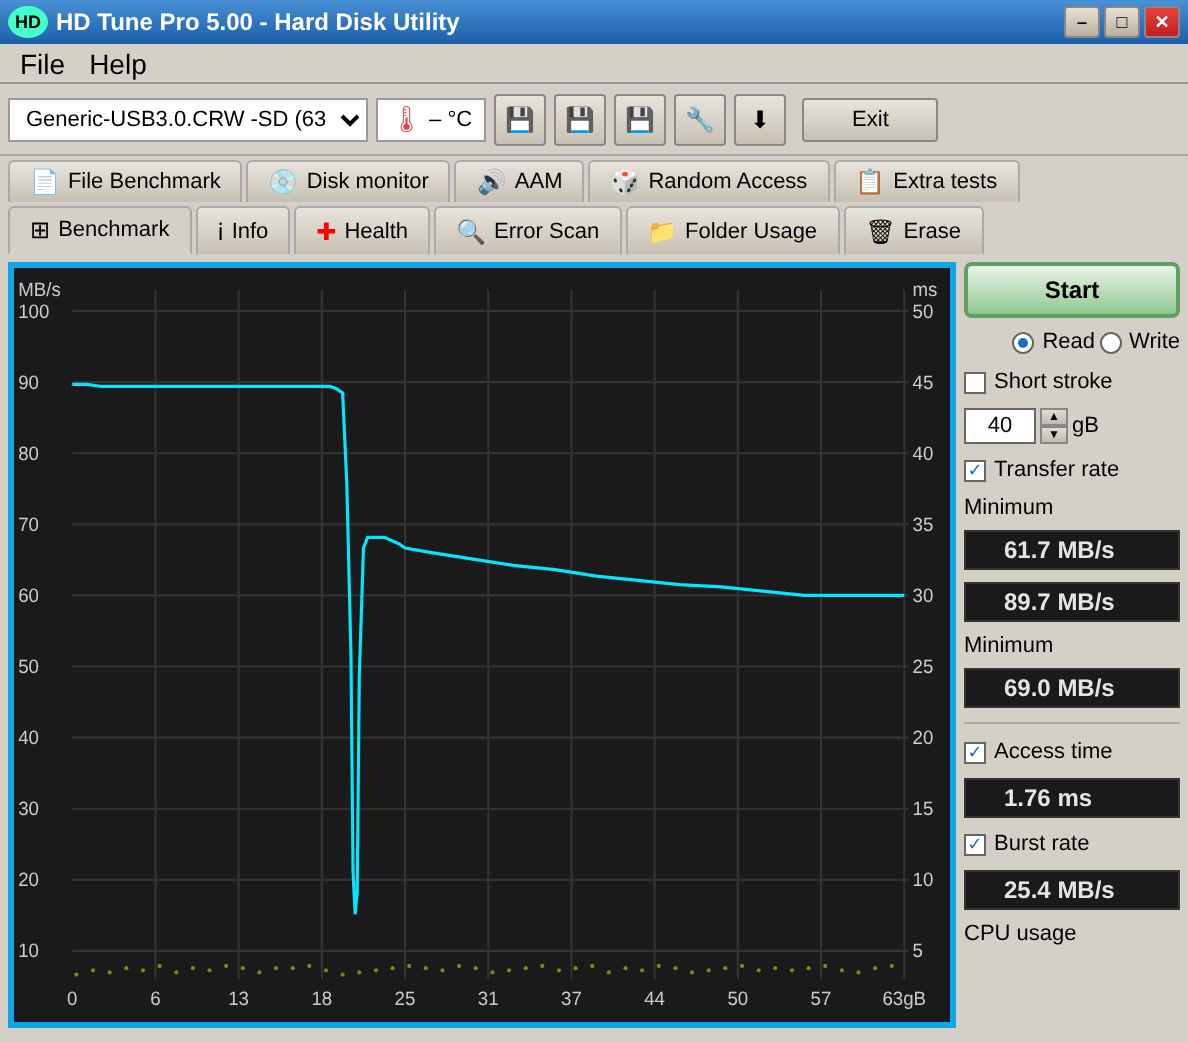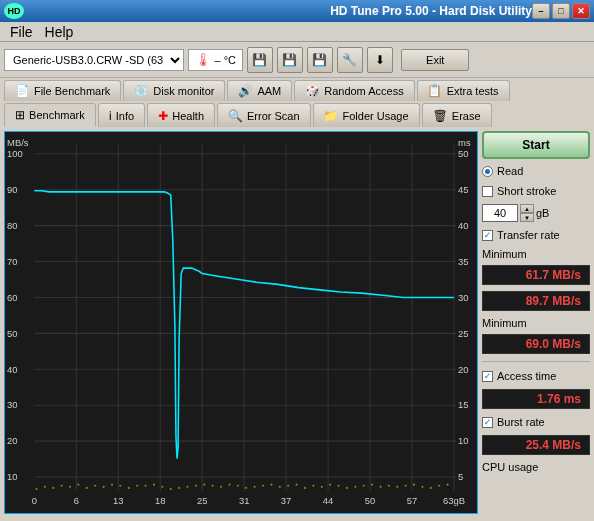--- a/index.html
+++ b/index.html
@@ -24,21 +24,21 @@
       font-weight: bold;
     }
     .title-bar-icon {
       width: 20px; height: 16px;
       margin-right: 4px;
       background: #4fc;
       border-radius: 50%;
       display: flex; align-items: center; justify-content: center;
       font-size: 9px; color: #000;
     }
-    .title-bar-text { flex: 1; text-align: right; }
+    .title-bar-text { flex: 1; }
     .title-bar-controls { display: flex; gap: 2px; }
     .title-btn {
       width: 18px; height: 16px;
       background: linear-gradient(to bottom, #e8e0d4, #bab0a0);
       border: 1px solid #888;
       border-radius: 2px;
       display: flex; align-items: center; justify-content: center;
       font-size: 9px; cursor: pointer; color: #000;
     }
     .title-btn.close { background: linear-gradient(to bottom, #e84040, #c02020); color: white; }
@@ -140,21 +140,21 @@
       background: #d4d0c8;
       height: calc(521px - 22px - 20px - 36px - 52px);
       padding: 4px;
       gap: 4px;
     }
 
     
     .chart-container {
       flex: 1;
       background: #be185d;
-      border: 1px solid #0ea5e9;
+      border: 3px solid #0ea5e9;
       position: relative;
       overflow: hidden;
     }
     .chart-canvas {
       width: 100%;
       height: 100%;
     }
 
     
     .right-panel {
@@ -168,21 +168,21 @@
       height: 28px;
       background: linear-gradient(to bottom, #e8f4e8, #90c890);
       border: 2px solid #60a060;
       border-radius: 4px;
       font-size: 12px;
       font-weight: bold;
       cursor: pointer;
       color: #000;
     }
 
-    .radio-group { display: flex; flex-direction: row; gap: 2px; margin: 2px 0; }
+    .radio-group { display: flex; flex-direction: row; gap: 2px; margin: 2px 0; justify-content: flex-end; }
     .radio-item { display: flex; align-items: center; gap: 4px; font-size: 11px; }
     .radio-dot {
       width: 11px; height: 11px;
       border: 1px solid #666;
       border-radius: 50%;
       background: white;
       display: flex; align-items: center; justify-content: center;
     }
     .radio-dot.selected::after {
       content: '';
@@ -214,25 +214,25 @@
       background: linear-gradient(to bottom, #e0dcd4, #c0bbb0);
       border: 1px solid #888;
       font-size: 6px;
       display: flex; align-items: center; justify-content: center;
       cursor: pointer;
     }
     .spinbox-label { font-size: 11px; }
 
     .stat-box {
       background: #1a1a1a;
-      color: #ef4444;
+      color: #e5e5e5;
       font-size: 12px;
       font-weight: bold;
-      text-align: right;
-      padding: 2px 8px;
+      text-align: left;
+      padding: 2px 19px;
       margin: 1px 0;
       border: 1px solid #333;
     }
     .stat-label { font-size: 11px; color: #000; margin-top: 1px; }
 
     .divider { height: 1px; background: #aaa; margin: 2px 0; }
   </style>
 </head>
 <body>
 
@@ -445,20 +445,24 @@
   </div>
 
   <div class="right-panel">
     <button class="start-btn">Start</button>
 
     <div class="radio-group">
       <div class="radio-item">
         <div class="radio-dot selected"></div>
         <span>Read</span>
       </div>
+      <div class="radio-item">
+        <div class="radio-dot"></div>
+        <span>Write</span>
+      </div>
     </div>
 
     <div class="checkbox-item">
       <div class="checkbox"></div>
       <span>Short stroke</span>
     </div>
 
     <div class="spinbox-row">
       <input class="spinbox" type="text" value="40" style="">
       <div class="spinbox-btns">

